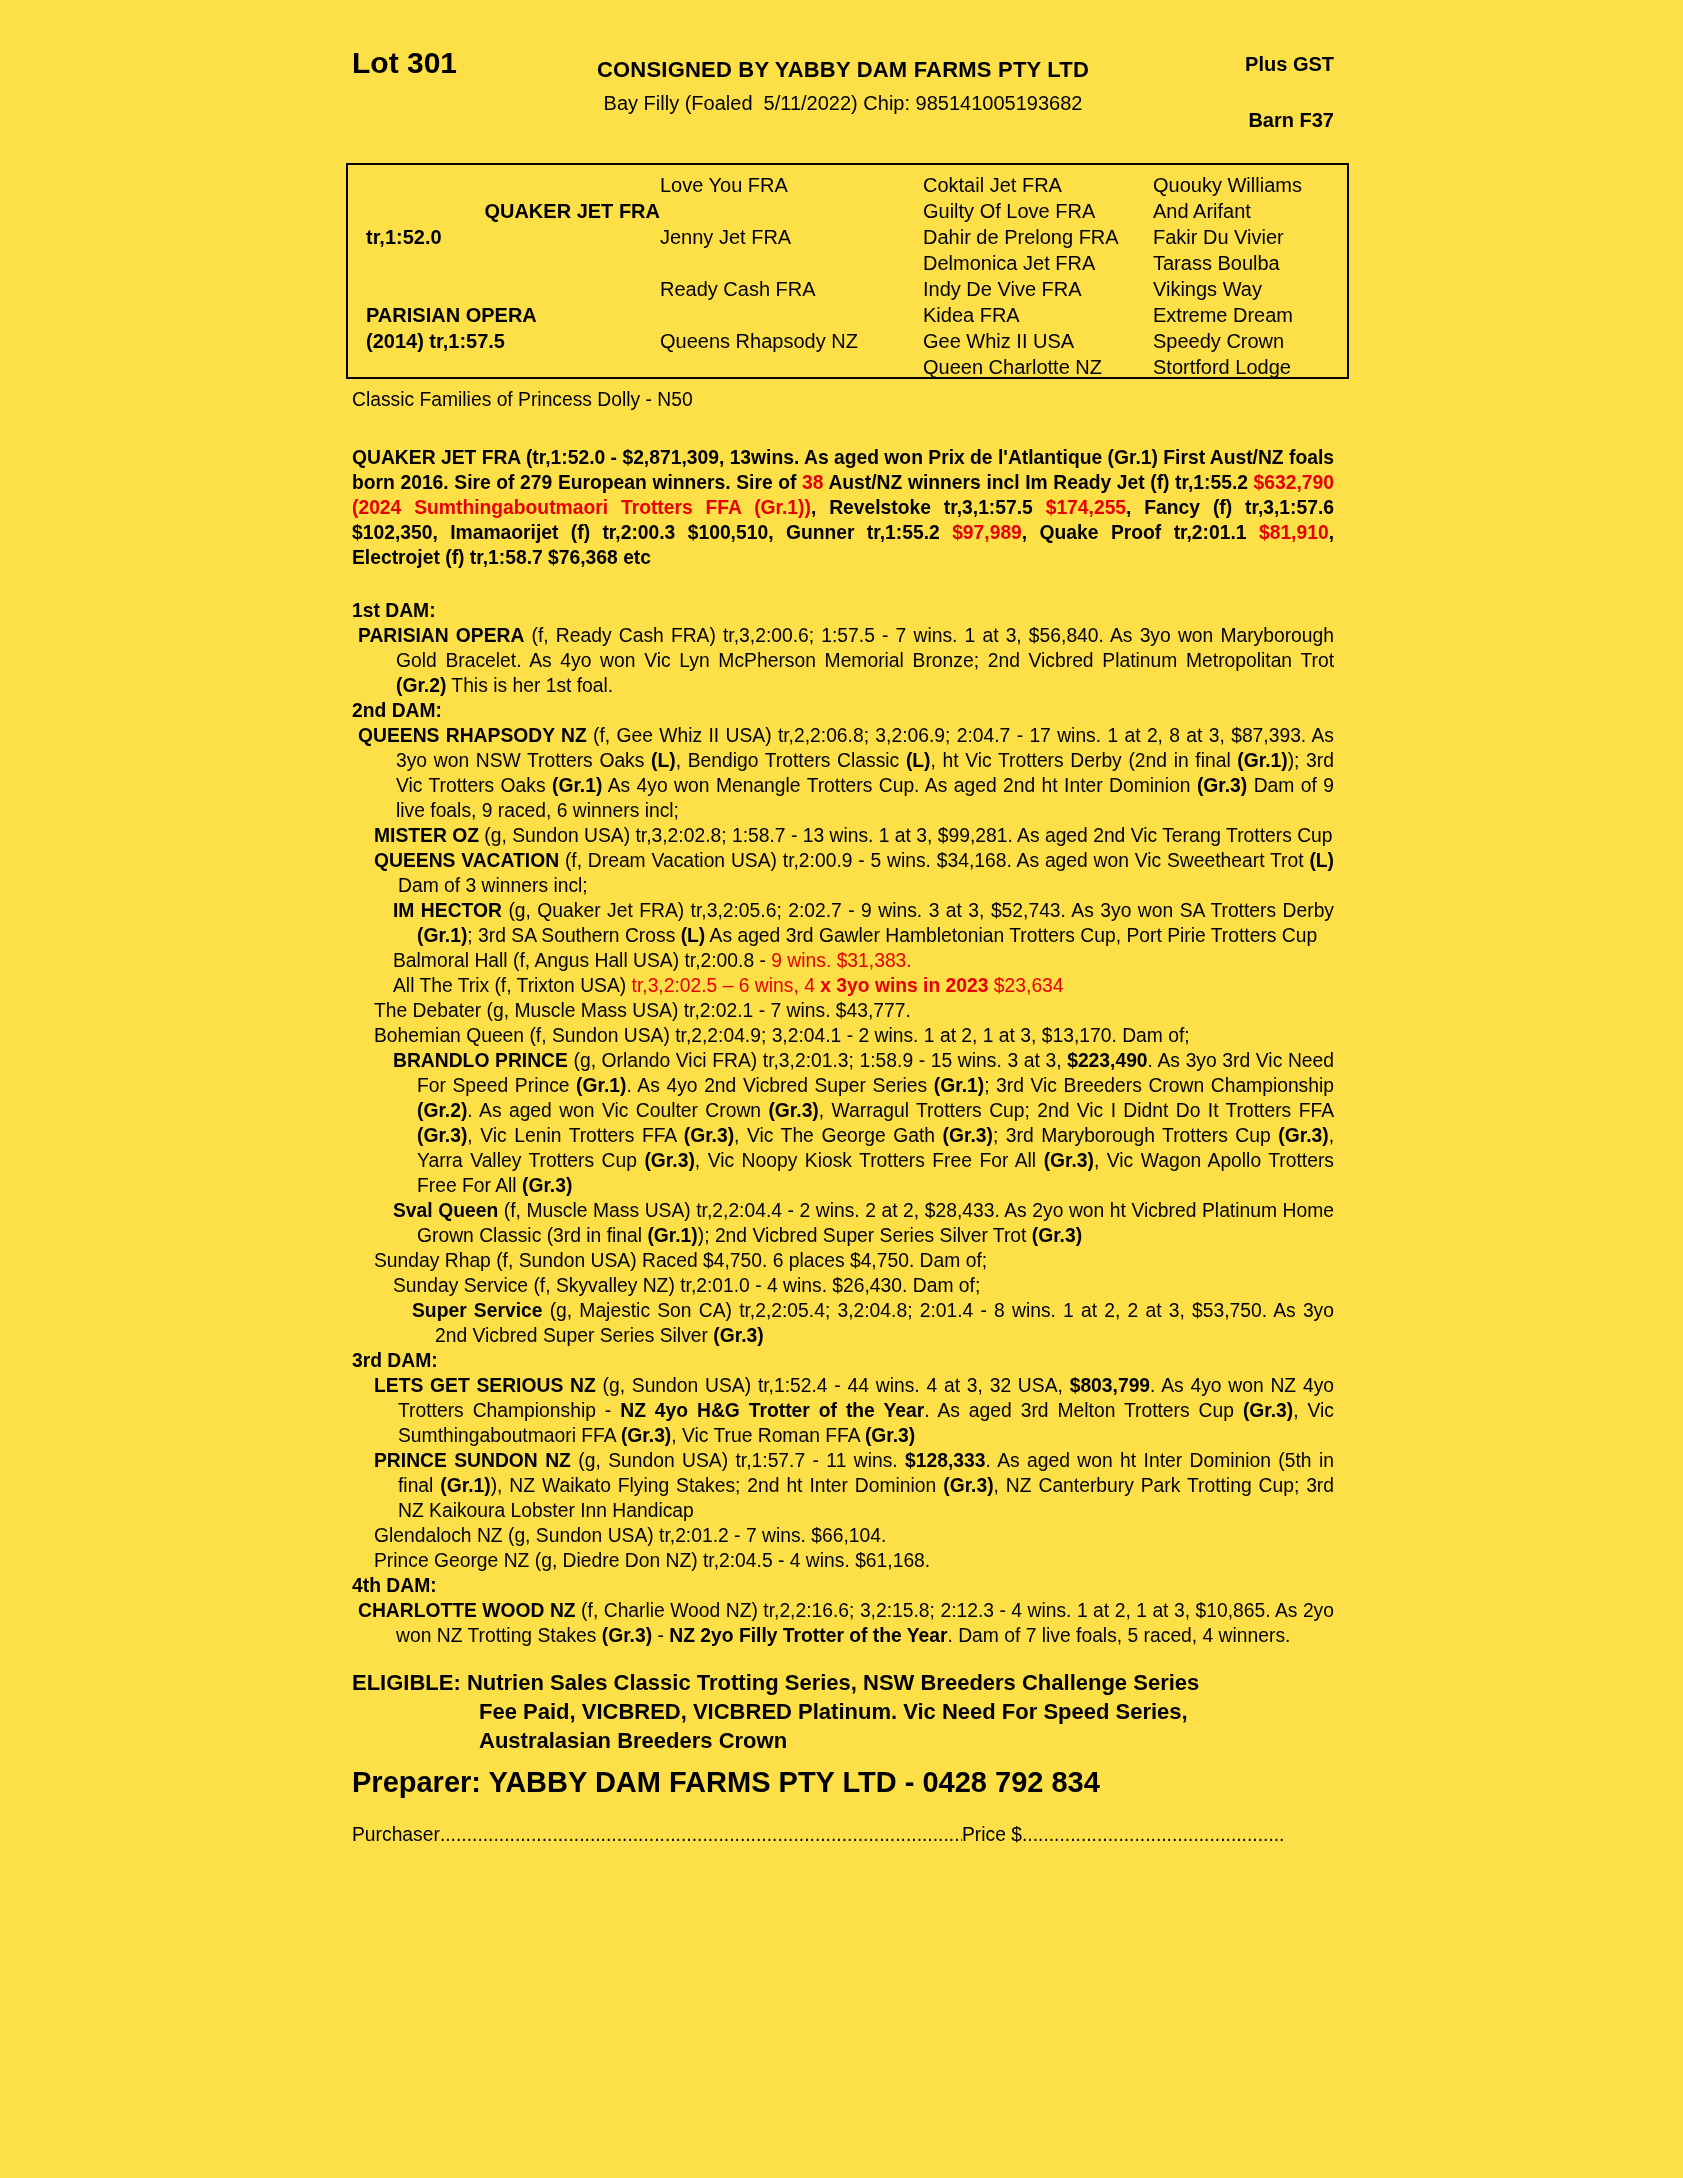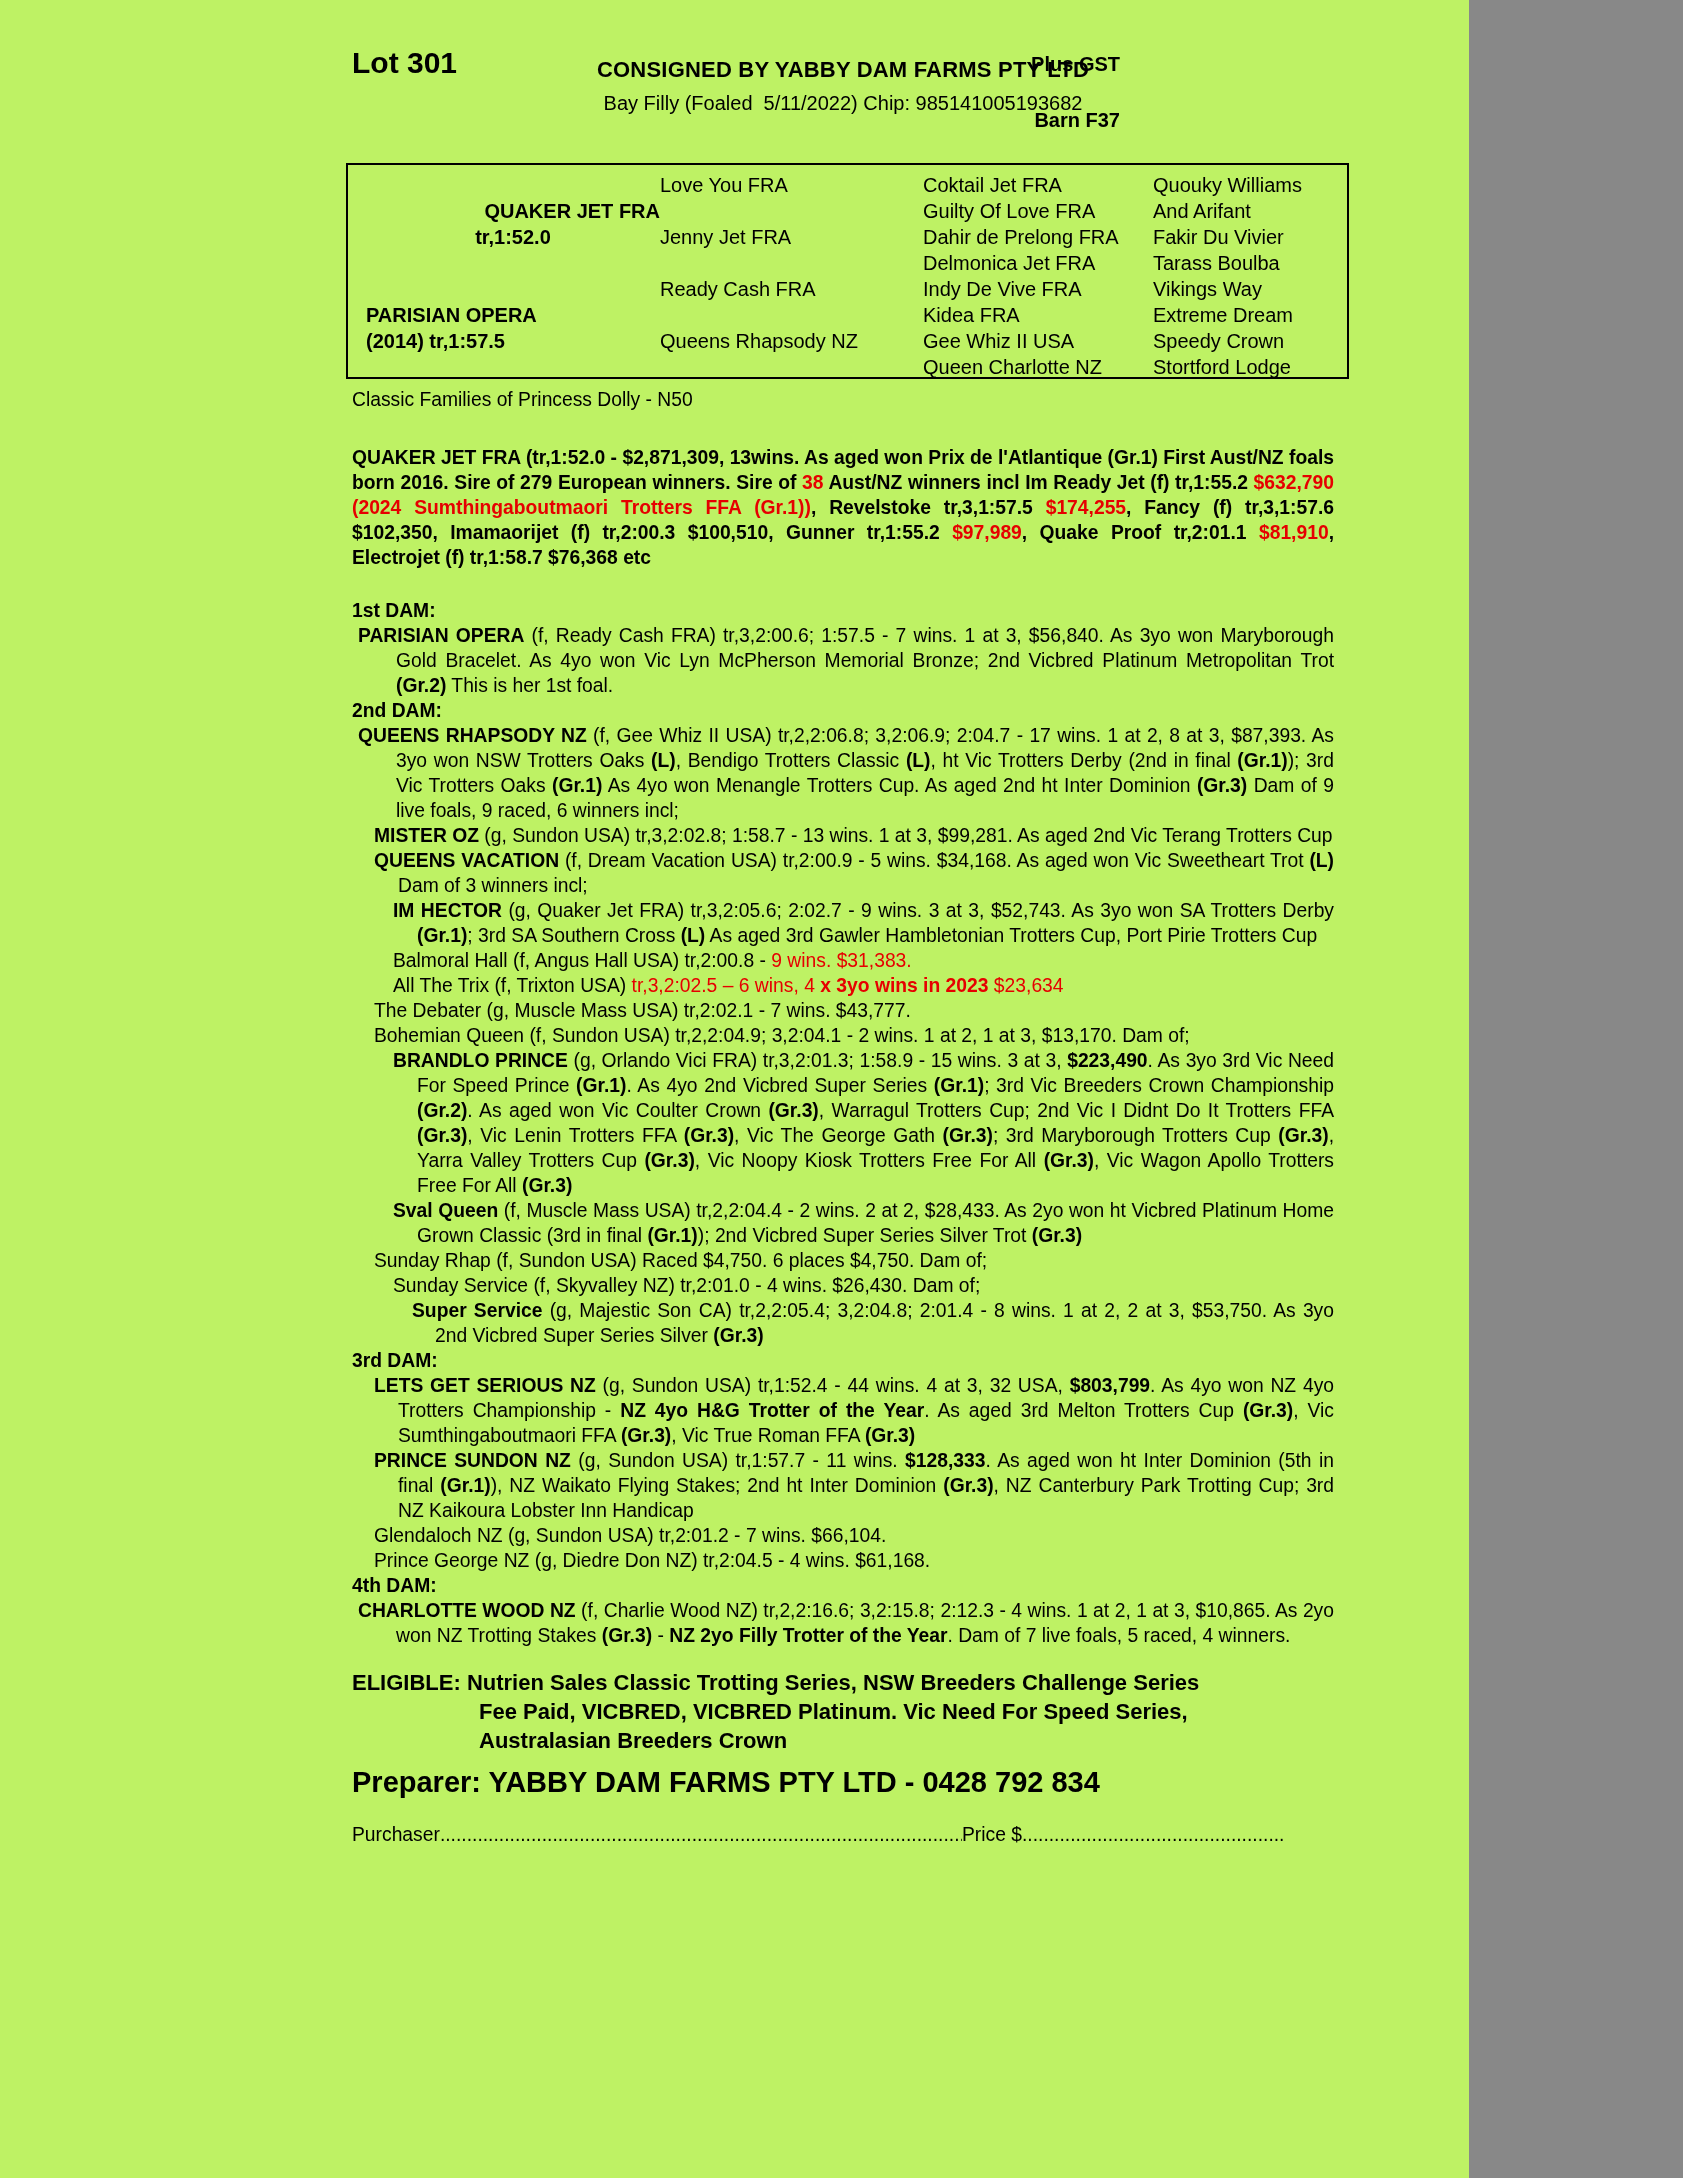--- a/index.html
+++ b/index.html
@@ -1,16 +1,16 @@
 <!DOCTYPE html>
 <html><head>
 <meta charset="utf-8">
 <style>
   html,body{margin:0;padding:0;background:#888;}
-  .page{position:relative;width:1469px;height:2178px;background:#bef264;
+  .page{position:relative;width:1683px;height:2178px;background:#fde047;
         font-family:"Liberation Sans",sans-serif;color:#000;overflow:hidden;}
   .b{font-weight:700;}
   .r{color:#e60000;}
   
   .lot{position:absolute;left:352px;top:46px;font-size:30px;font-weight:700;}
   .hcenter{position:absolute;left:352px;top:57px;width:982px;text-align:center;}
   .consigned{font-size:22px;font-weight:700;letter-spacing:0.2px;}
   .foaled{font-size:20px;margin-top:9px;white-space:pre-wrap;}
   .gst{position:absolute;right:349px;top:53px;font-size:20px;font-weight:700;}
   .barn{position:absolute;right:349px;top:109px;font-size:20px;font-weight:700;}
@@ -50,21 +50,21 @@
   <div class="hcenter">
     <div class="consigned">CONSIGNED BY YABBY DAM FARMS PTY LTD</div>
     <div class="foaled">Bay Filly (Foaled  5/11/2022) Chip: 985141005193682</div>
   </div>
 
   <div class="gst">Plus GST</div>
   <div class="barn">Barn F37</div>
 
   <div class="ped" id="ped-table">
       <div class="cell b" style="grid-area: 2 / 1; text-align: right;">QUAKER JET FRA</div>
-      <div class="cell b" style="grid-area: 3 / 1; text-align: center;">tr,1:52.0</div>
+      <div class="cell b" style="grid-area: 3 / 1;">tr,1:52.0</div>
       <div class="cell b" style="grid-area: 6 / 1;">PARISIAN OPERA</div>
       <div class="cell b" style="grid-area: 7 / 1;">(2014) tr,1:57.5</div>
       <div class="cell" style="grid-area: 1 / 2;">Love You FRA</div>
       <div class="cell" style="grid-area: 3 / 2;">Jenny Jet FRA</div>
       <div class="cell" style="grid-area: 5 / 2;">Ready Cash FRA</div>
       <div class="cell" style="grid-area: 7 / 2;">Queens Rhapsody NZ</div>
       <div class="cell" style="grid-area: 1 / 3;">Coktail Jet FRA</div>
       <div class="cell" style="grid-area: 2 / 3;">Guilty Of Love FRA</div>
       <div class="cell" style="grid-area: 3 / 3;">Dahir de Prelong FRA</div>
       <div class="cell" style="grid-area: 4 / 3;">Delmonica Jet FRA</div>

